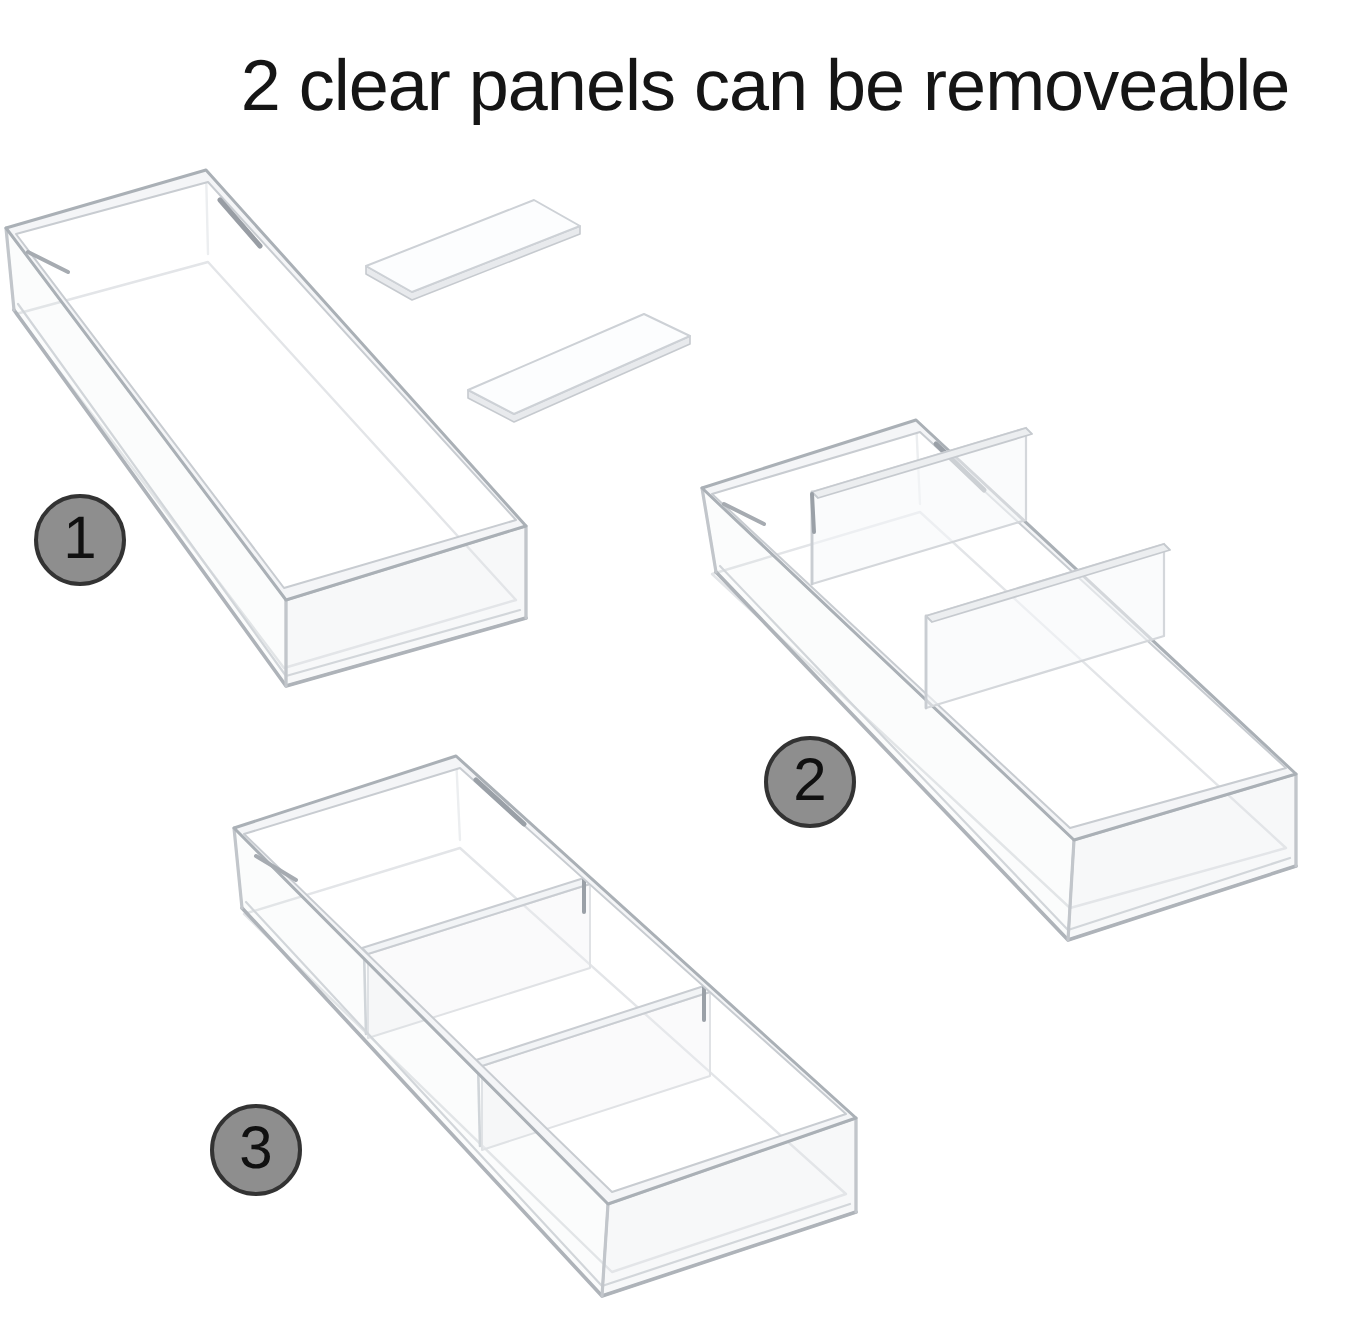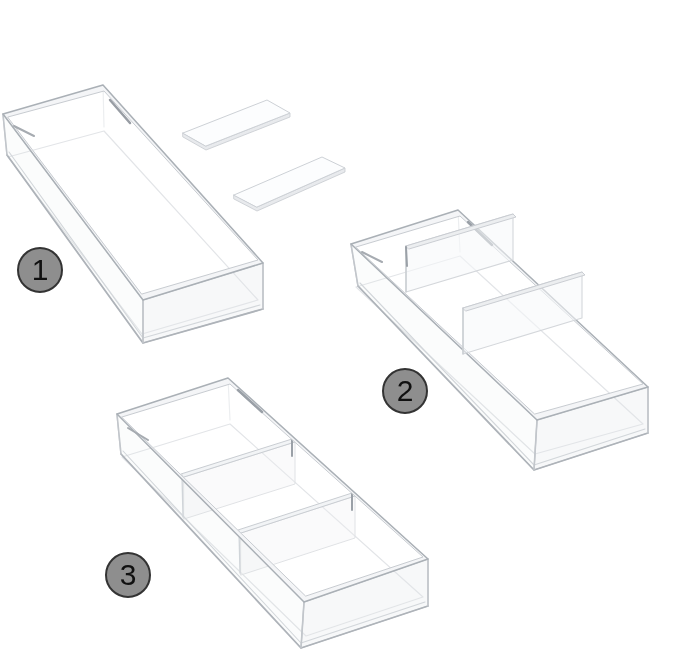--- a/index.html
+++ b/index.html
@@ -29,20 +29,21 @@
   }
   .badge-1{left:17px;top:247px;}
   .badge-2{left:382px;top:368px;}
   .badge-3{left:105px;top:552px;}
 </style>
 </head>
 <body>
 
 <div class="stage">
 
+  <h1 class="title">2 clear panels can be removeable</h1>
 
   <svg class="art" width="679" height="659" viewBox="0 0 679 659" fill="none" stroke-linecap="round" stroke-linejoin="round">
 
     <g>
 
       <path d="M8,157 L104,131 L258,300 L142,334 Z" stroke="#e3e5e8" stroke-width="1.2"></path>
       <path d="M103,85 L104,127" stroke="#eceef0" stroke-width="1.2"></path>
 
       <path d="M263,263 L143,300 L143,343 L263,309 Z" fill="rgba(226,229,233,0.28)" stroke="#c6cacf" stroke-width="1.2"></path>
 

